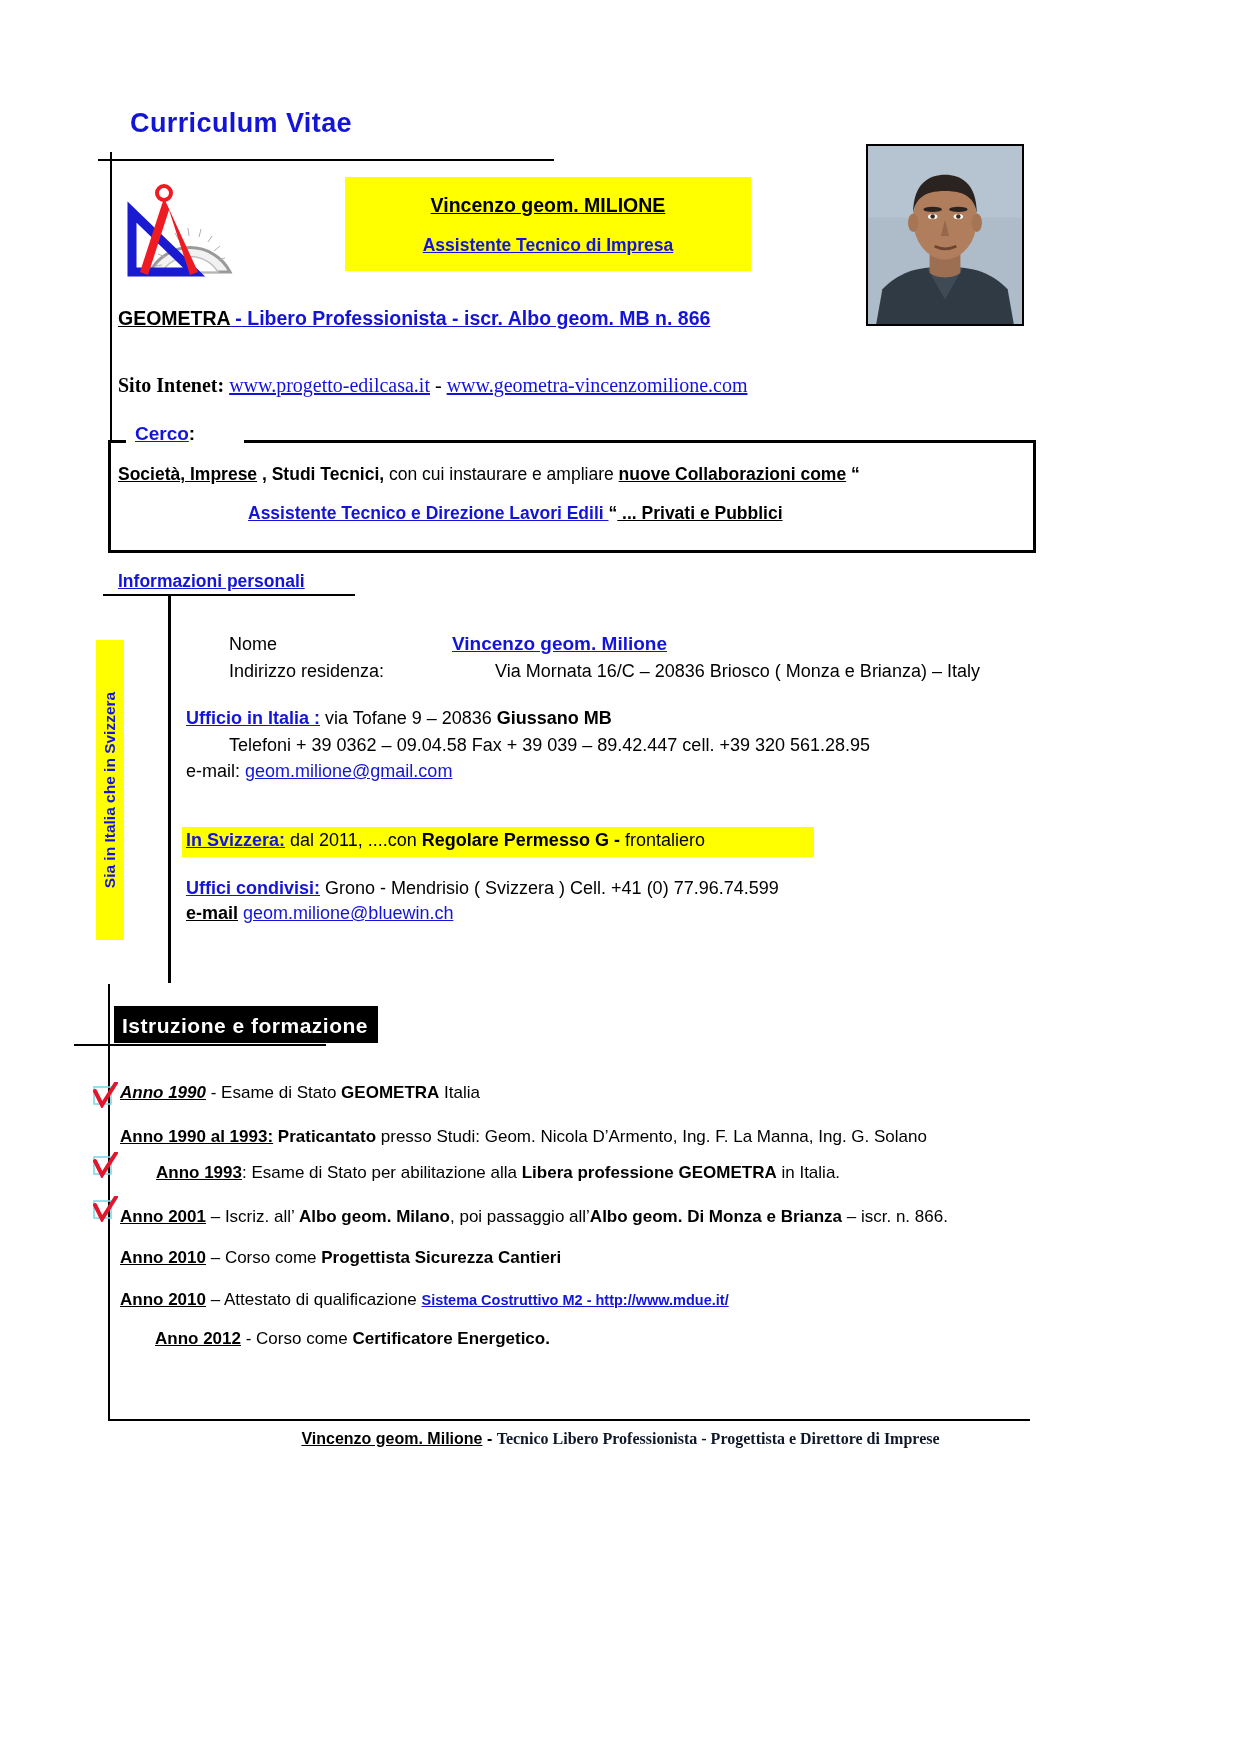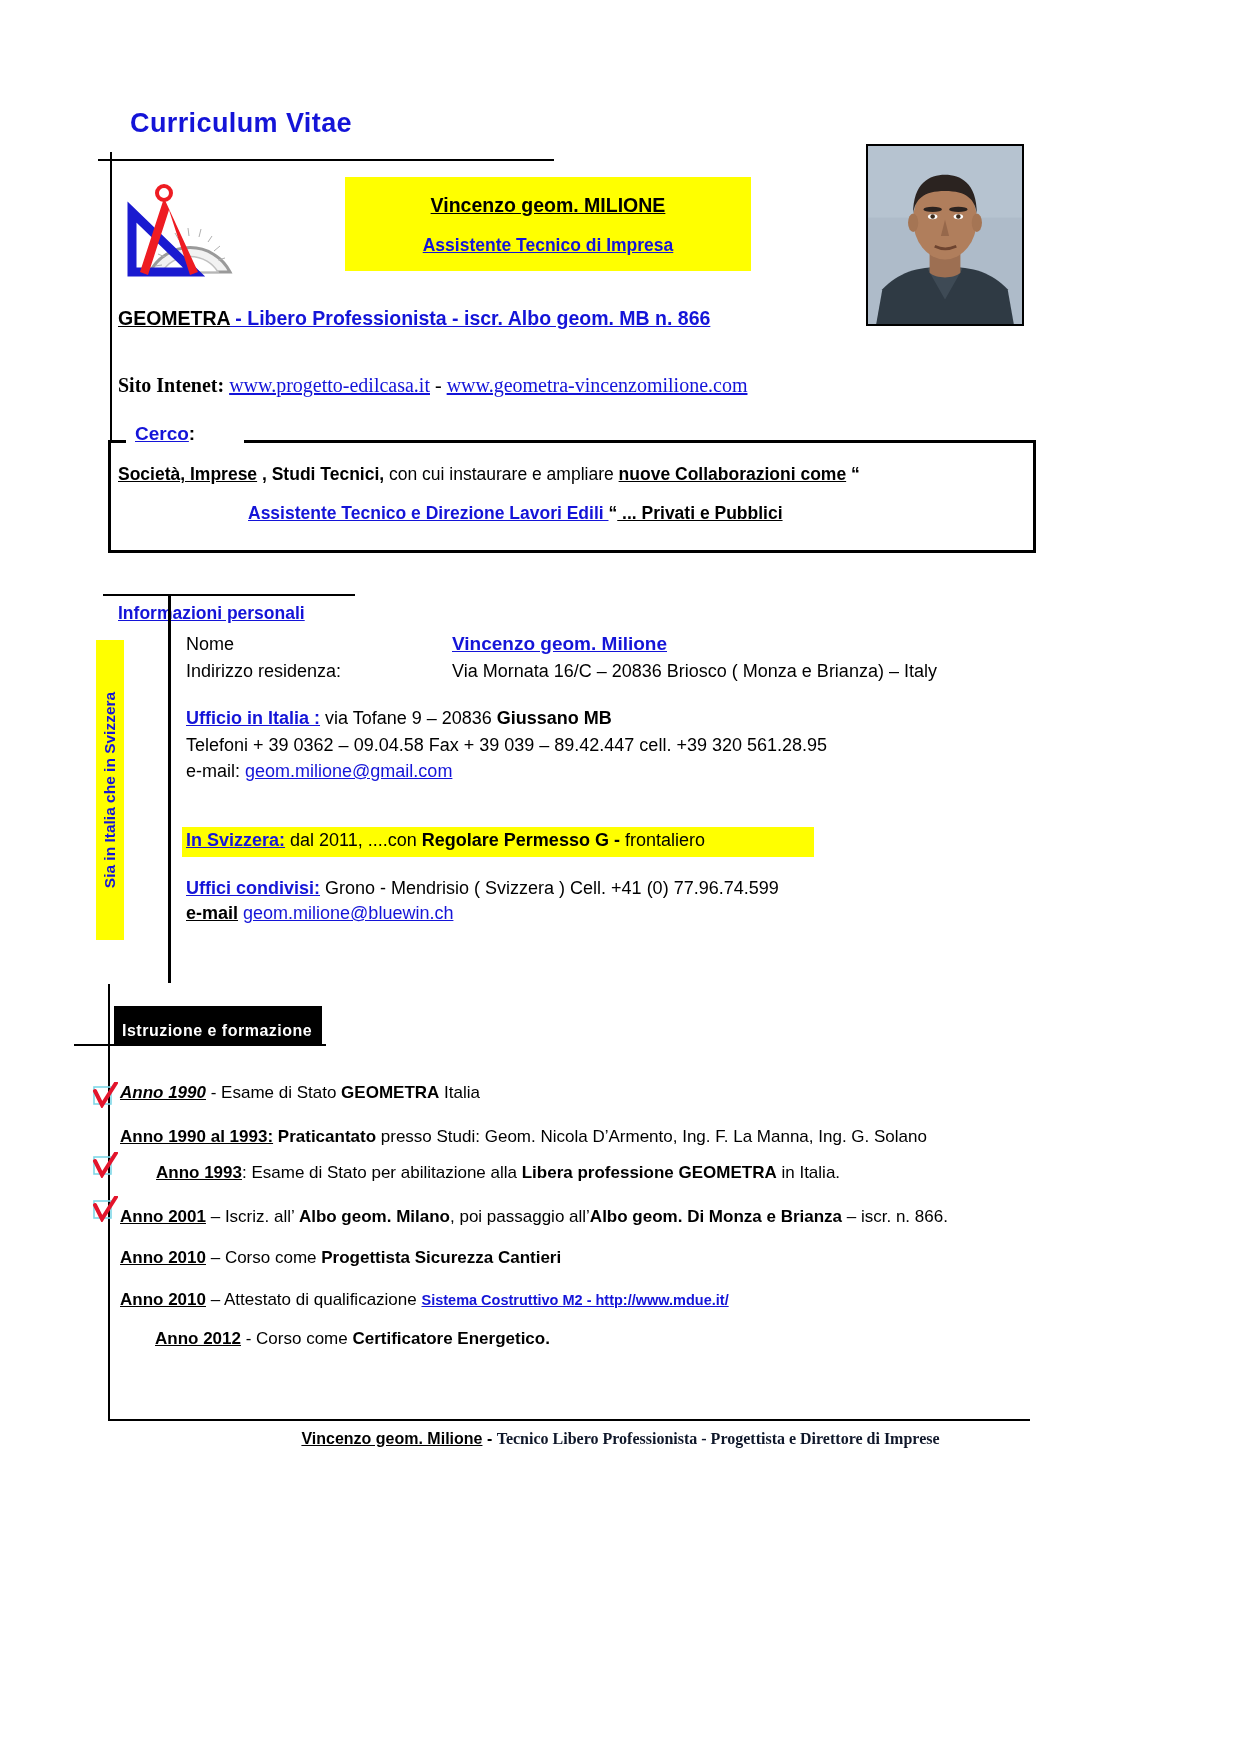--- a/index.html
+++ b/index.html
@@ -190,21 +190,20 @@
 
   
   .info-title {
     position: absolute;
     left: 118px;
     top: 571px;
     font-size: 17.5px;
     font-weight: bold;
     color: #1414d8;
     text-decoration: underline;
-    margin-top: 32px;
   }
   .info-hline {
     position: absolute;
     left: 103px;
     top: 594px;
     width: 252px;
     height: 2px;
     background: #000;
   }
   .info-vline {
@@ -231,21 +230,21 @@
     top: 50%;
     transform: translate(-50%, -50%) rotate(-90deg);
     white-space: nowrap;
     font-size: 15.5px;
     font-weight: bold;
     color: #1414d8;
   }
 
   
   .row { position: absolute; white-space: nowrap; font-size: 18px; }
-  .lbl-plain { color: #000; font-weight: normal; }
+  .lbl-plain { color: #000; font-weight: normal; margin-left: 43px; }
 
   .r-nome-lab   { left: 186px; top: 634px; }
   .r-nome-val   { left: 452px; top: 633px; font-weight: bold; color:#1414d8; text-decoration: underline; font-size: 19px; }
   .r-ind-lab    { left: 186px; top: 661px; }
   .r-ind-val    { left: 452px; top: 661px; }
 
   .r-uff        { left: 186px; top: 708px; }
   .r-tel        { left: 186px; top: 735px; }
   .r-mail       { left: 186px; top: 761px; }
 
@@ -264,23 +263,23 @@
 
   .lnk { color: #1414d8; text-decoration: underline; }
 
   
   .istr-badge {
     position: absolute;
     left: 114px;
     top: 1006px;
     background: #000;
     color: #fff;
-    font-size: 16px;
-    font-weight: bold;
-    padding: 16px 10px 5px 8px;
+    font-size: 21px;
+    font-weight: bold;
+    padding: 8px 10px 5px 8px;
     letter-spacing: 0.5px;
   }
   .istr-hline {
     position: absolute;
     left: 74px;
     top: 1044px;
     width: 252px;
     height: 2px;
     background: #000;
   }

